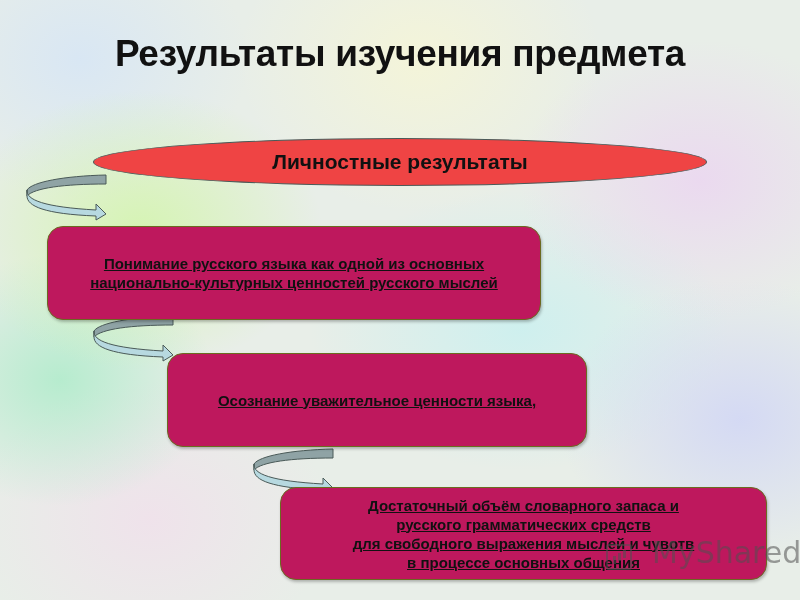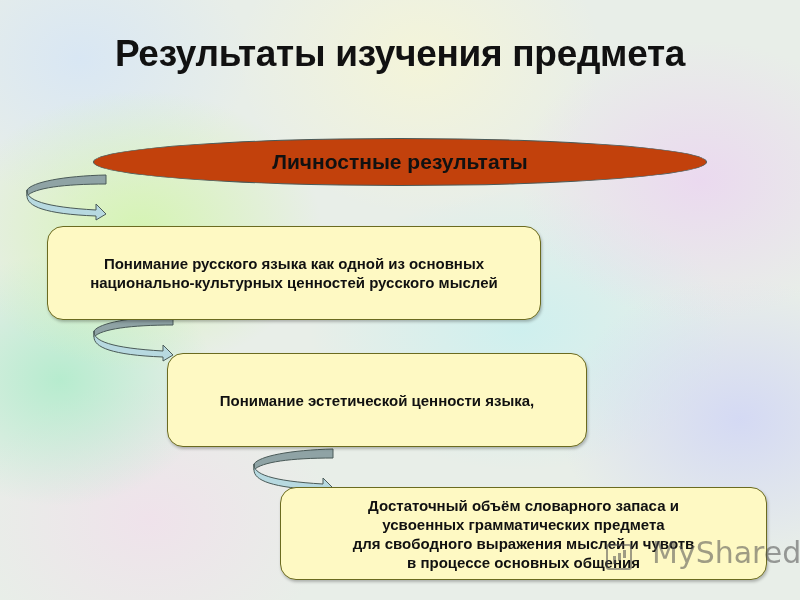--- a/index.html
+++ b/index.html
@@ -17,31 +17,32 @@
         radial-gradient(ellipse 240px 200px at 80px 60px, rgba(215,230,245,0.9), rgba(215,230,245,0) 70%),
         #e8eee8;
     }
     .title {
       position: absolute; left: 0; top: 30px; width: 800px;
       text-align: center; font-weight: bold; font-size: 37px; line-height: 48px;
       color: #111; letter-spacing: -0.3px;
     }
     .ellipse {
       position: absolute; left: 93px; top: 138px; width: 614px; height: 48px;
-      border-radius: 50%; background: #c2410c; border: 1.5px solid #4a5a58;
+      border-radius: 50%; background: #ef4444; border: 1.5px solid #4a5a58;
       box-sizing: border-box;
       display: flex; align-items: center; justify-content: center;
     }
     .ellipse span { font-weight: bold; font-size: 21px; color: #111; }
     .box {
-      position: absolute; background: #fef9c3; border: 1.5px solid #6b6b20;
+      position: absolute; background: #be185d; border: 1.5px solid #6b6b20;
       border-radius: 16px; box-sizing: border-box;
       display: flex; flex-direction: column; align-items: center; justify-content: center;
       text-align: center; font-weight: bold; color: #111;
       box-shadow: 1px 2px 3px rgba(0,0,0,0.25);
+      text-decoration: underline;
     }
     .box .line { font-size: 15px; line-height: 19px; white-space: nowrap; }
     #box1 { left: 47px; top: 226px; width: 494px; height: 94px; }
     #box2 { left: 167px; top: 353px; width: 420px; height: 94px; }
     #box3 { left: 280px; top: 487px; width: 487px; height: 93px; }
     #box3 .line { line-height: 19px; }
     .arrow { position: absolute; }
     .watermark {
       position: absolute; left: 606px; top: 535px; font-size: 30px;
       color: rgba(80,80,80,0.55); font-family: "DejaVu Sans", sans-serif;
@@ -75,26 +76,26 @@
   <path d="M82 3 C40 4 8 10 3 18 L3 24 C10 16 40 12 82 12 Z" fill="#8fa3a5" stroke="#4a5a58" stroke-width="1"></path>
   <path d="M3 18 C2 28 20 35 72 38 L72 32 L82 42 L72 48 L72 44 C20 42 3 34 3 24 Z" fill="#b7d9e0" stroke="#4a5a58" stroke-width="1"></path>
 </svg>
 
 <div class="box" id="box1">
   <div class="line">Понимание русского языка как одной из основных</div>
   <div class="line">национально-культурных ценностей русского мыслей</div>
 </div>
 
 <div class="box" id="box2">
-  <div class="line">Понимание эстетической ценности языка,</div>
+  <div class="line">Осознание уважительное ценности языка,</div>
 </div>
 
 <div class="box" id="box3">
   <div class="line">Достаточный объём словарного запаса и</div>
-  <div class="line">усвоенных грамматических предмета</div>
+  <div class="line">русского грамматических средств</div>
   <div class="line">для свободного выражения мыслей и чувотв</div>
   <div class="line">в процессе основных общения</div>
 </div>
 
 <div class="watermark">
   <span class="wm-icon"></span>
   <span>MyShared</span>
 </div>
 
 </body></html>

